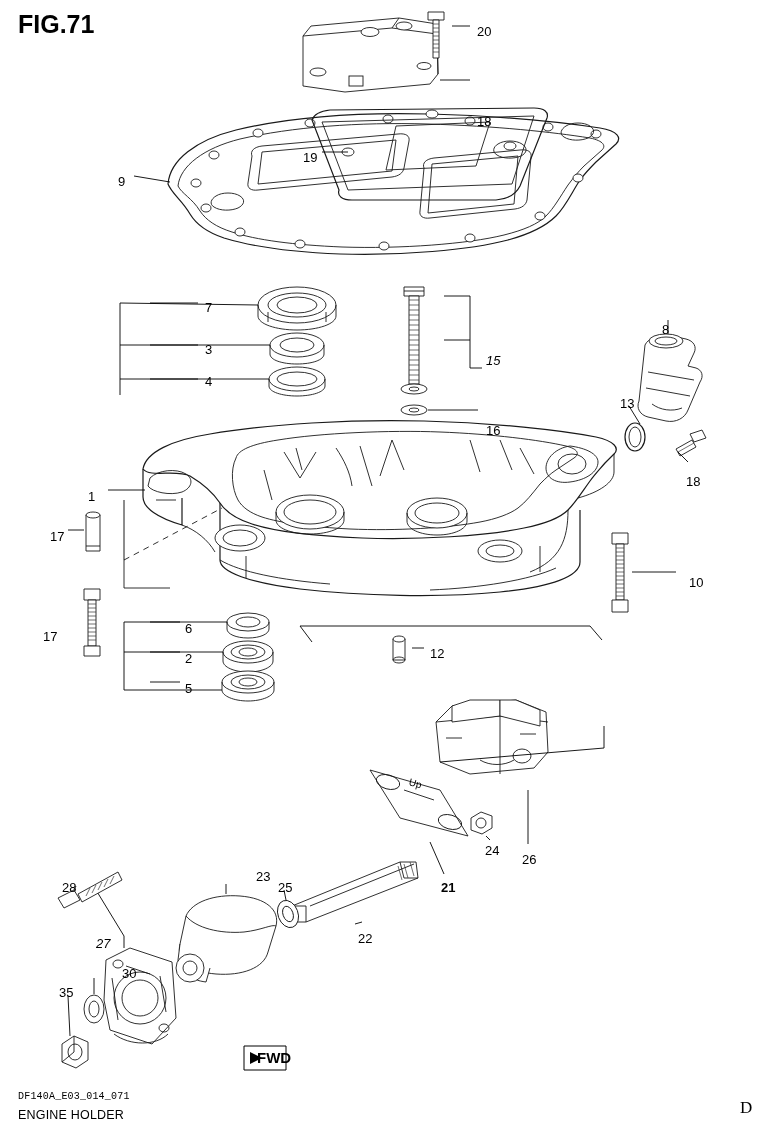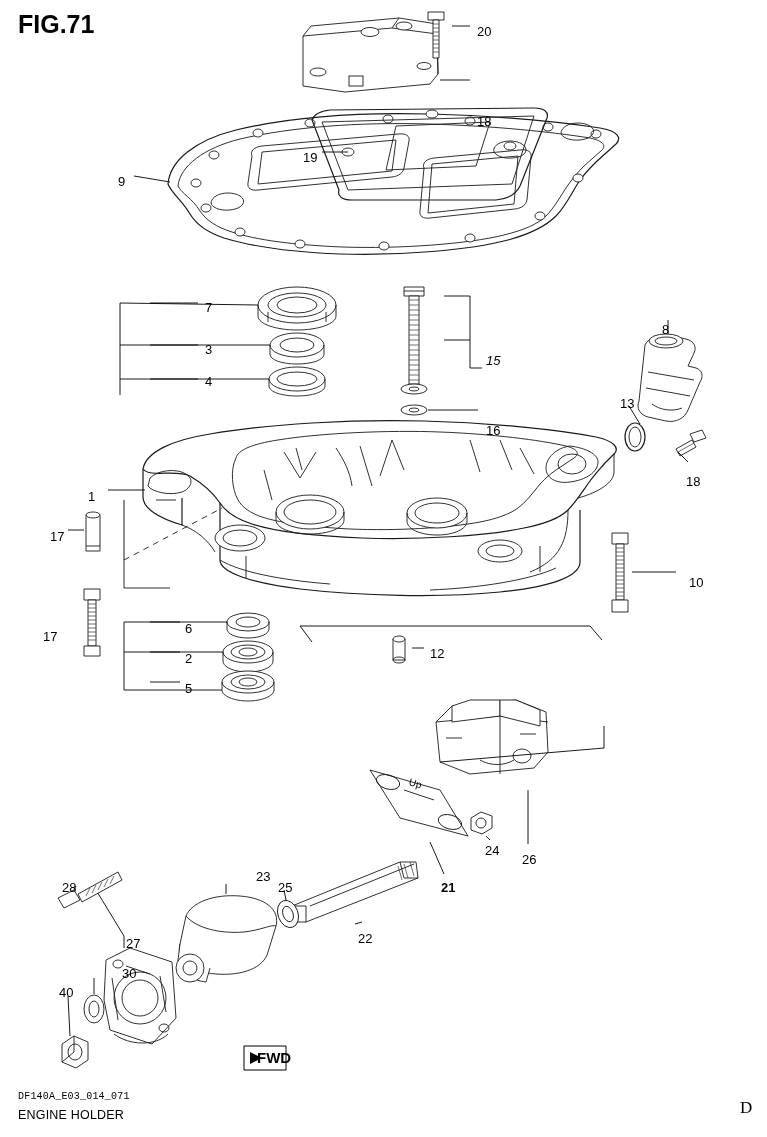--- a/index.html
+++ b/index.html
@@ -452,21 +452,21 @@
   <div class="callout" style="left:430px; top:646px;text-align:center;">12</div>
   <div class="callout" style="left:185px; top:651px;">2</div>
   <div class="callout" style="left:185px; top:681px;">5</div>
   <div class="callout" style="left:522px; top:852px;">26</div>
   <div class="callout" style="left:485px; top:843px;">24</div>
   <div class="callout" style="left:441px; top:880px;font-weight:bold;">21</div>
   <div class="callout" style="left:62px; top:880px;">28</div>
   <div class="callout" style="left:209px; top:869px;margin-left:47px;">23</div>
   <div class="callout" style="left:278px; top:880px;">25</div>
   <div class="callout" style="left:358px; top:931px;">22</div>
-  <div class="callout" style="left:126px; top:936px;">27</div>
+  <div class="callout" style="left:96px; top:936px;font-style:italic;">27</div>
   <div class="callout" style="left:88px; top:966px;margin-left:34px;">30</div>
-  <div class="callout" style="left:59px; top:985px;">40</div>
+  <div class="callout" style="left:59px; top:985px;">35</div>
 
   <div id="footer-code">DF140A_E03_014_071</div>
   <div id="footer-name">ENGINE HOLDER</div>
   <div id="corner-letter">D</div>
 
 </div>
 
 </body></html>

